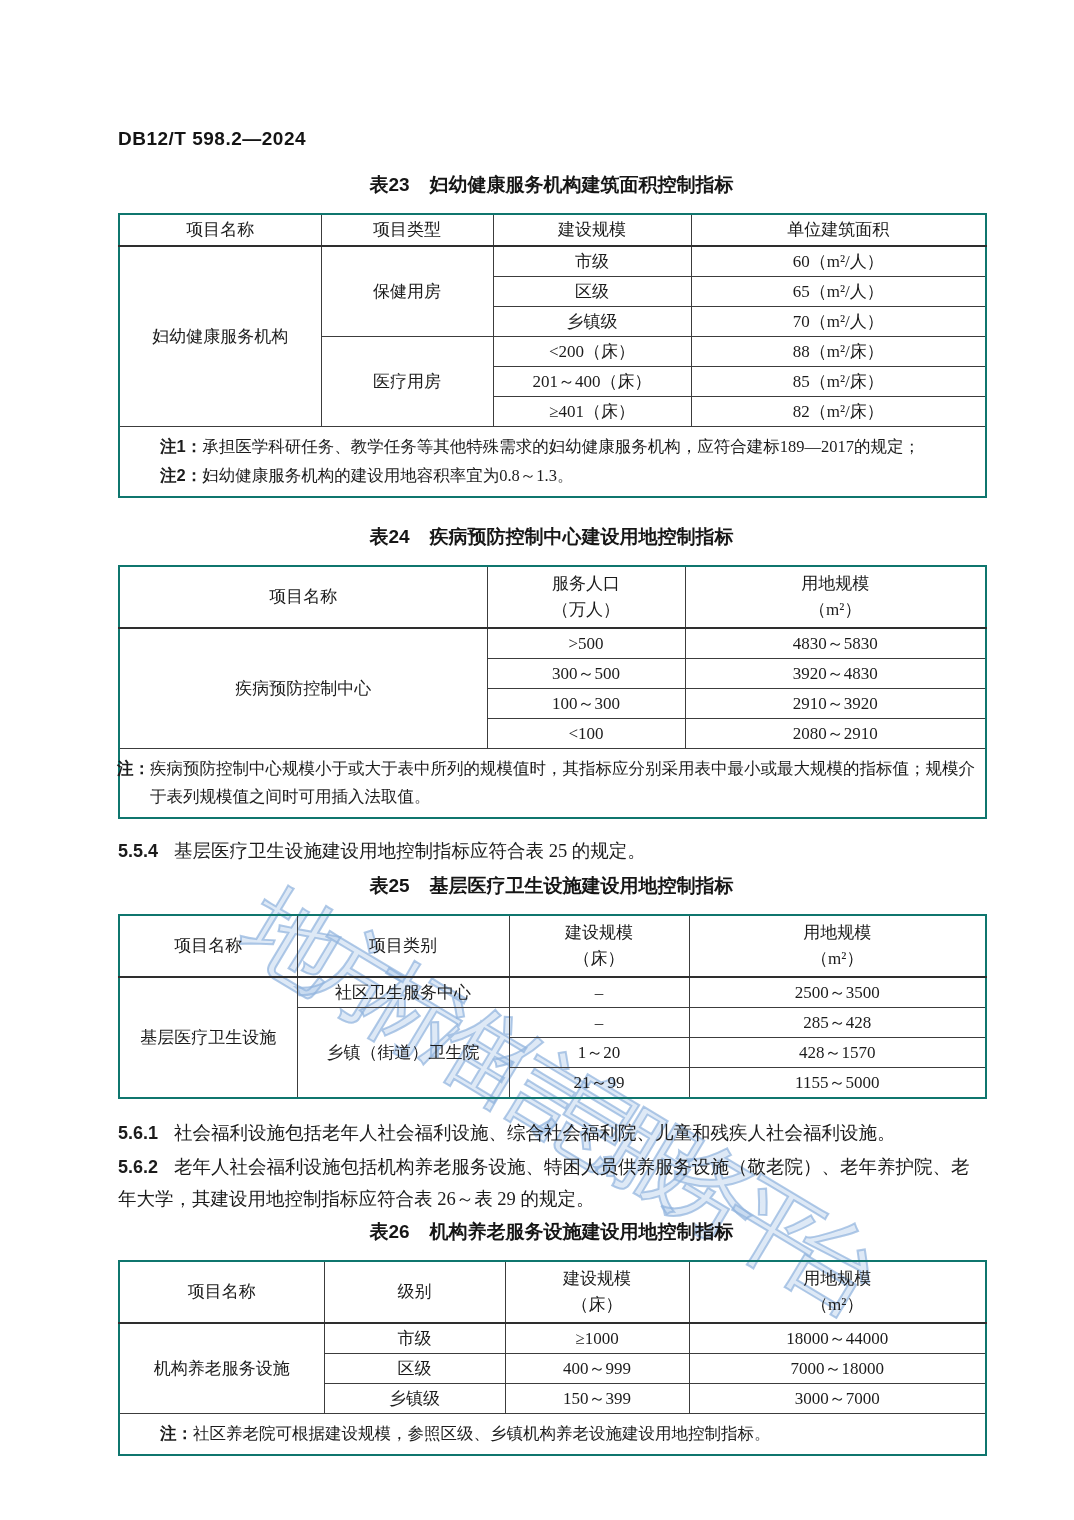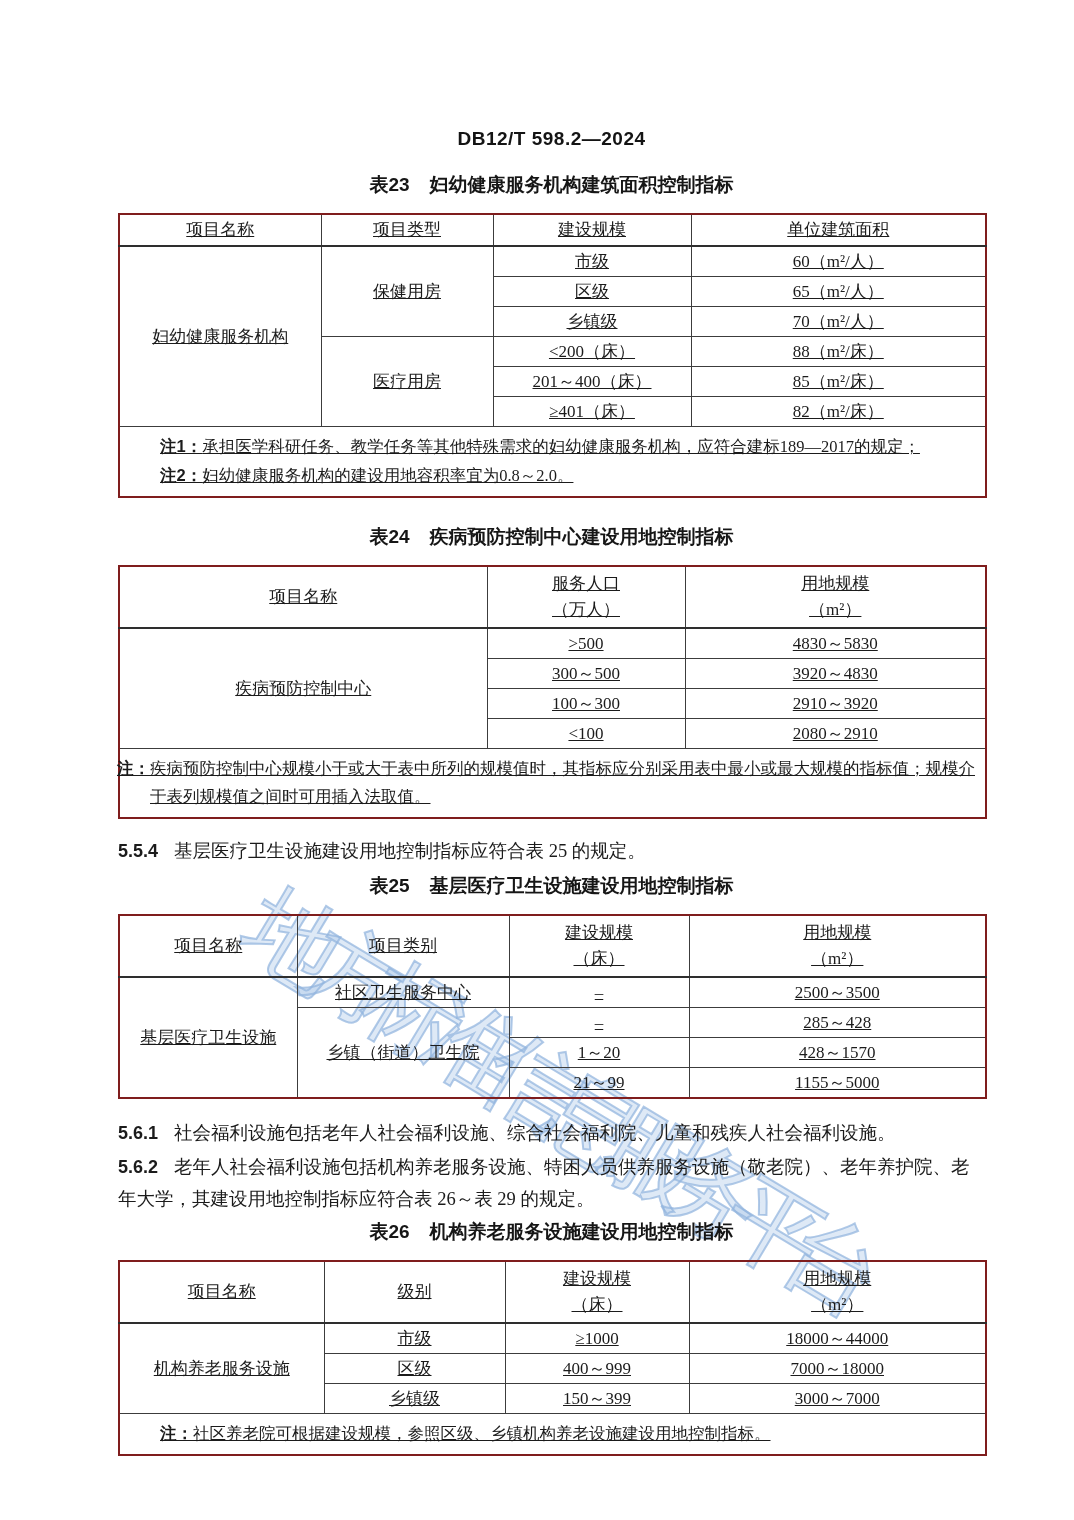--- a/index.html
+++ b/index.html
@@ -3,35 +3,35 @@
 <meta charset="utf-8">
 <style>
   html,body{margin:0;padding:0;background:#e8e8e8;}
   .page{
     position:relative;width:1074px;height:1520px;margin:0 auto;
     background:#ffffff;overflow:hidden;
     font-family:"Liberation Serif",serif;color:#1b1b1b;
   }
   .content{position:absolute;left:118px;top:0;width:867px;z-index:1;}
   .doc-code{
-    margin-top:128px;text-align:center;
+    margin-top:128px;text-align:left;
     font-family:"Liberation Sans",sans-serif;font-weight:600;font-size:19px;
     letter-spacing:0.5px;color:#141414;
   }
   .tbl-title{
     text-align:center;font-family:"Liberation Sans",sans-serif;
     font-weight:700;font-size:19px;color:#161616;
   }
   .tbl-title .gap{display:inline-block;width:20px;}
   .t23-title{margin-top:22px;}
   table{
     border-collapse:collapse;width:867px;table-layout:fixed;
     font-size:17px;color:#1b1b1b;
   }
-  .tbl{border:2px solid #7f1d1d;margin-top:15px;text-decoration:underline;}
+  .tbl{border:2px solid #0f766e;margin-top:15px;}
   td{
     border:1px solid #3c3c3c;text-align:center;vertical-align:middle;
     padding:0;line-height:1.5;
   }
   tr.hrow td{border-bottom:2px solid #2e2e2e;height:30px;}
   tr.hrow2 td{border-bottom:2px solid #2e2e2e;height:60px;}
   tr.r td{height:29px;}
   .h2line div{line-height:26px;}
   td.note-cell{
     text-align:left;padding:5px 10px 6px 40px;font-size:16.5px;line-height:28px;
@@ -115,21 +115,21 @@
           <td>201～400（床）</td>
           <td>85（m²/床）</td>
         </tr>
         <tr class="r">
           <td>≥401（床）</td>
           <td>82（m²/床）</td>
         </tr>
         <tr>
           <td colspan="4" class="note-cell">
             <div><span class="note-label">注1：</span><span>承担医学科研任务、教学任务等其他特殊需求的妇幼健康服务机构，应符合建标189—2017的规定；</span></div>
-            <div><span class="note-label">注2：</span><span>妇幼健康服务机构的建设用地容积率宜为0.8～2.0。</span></div>
+            <div><span class="note-label">注2：</span><span>妇幼健康服务机构的建设用地容积率宜为0.8～1.3。</span></div>
           </td>
         </tr>
       </tbody>
     </table>
 
     <div class="tbl-title t24-title">
       <span>表24</span><span class="gap"></span><span>疾病预防控制中心建设用地控制指标</span>
     </div>
 
     <table class="tbl">

